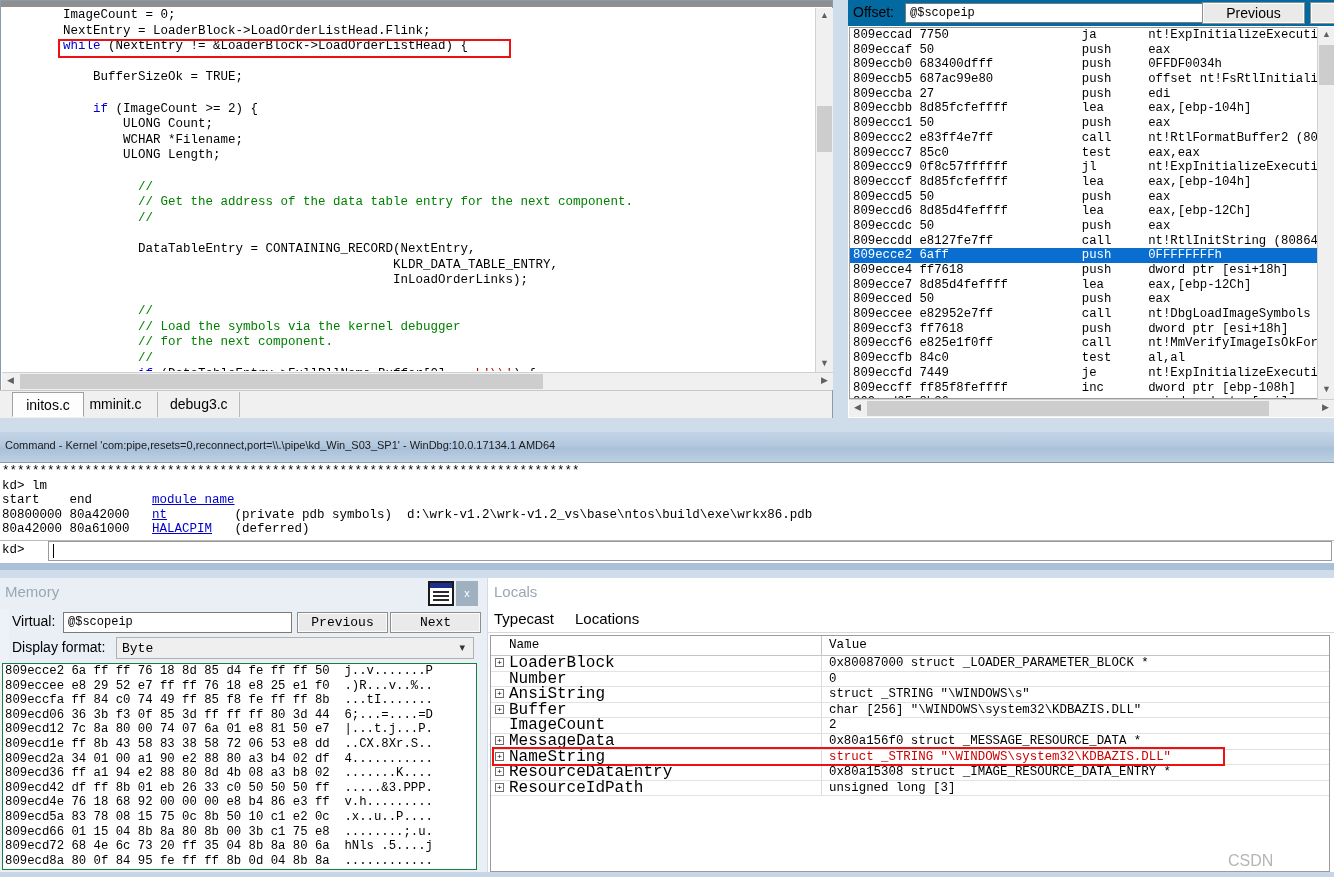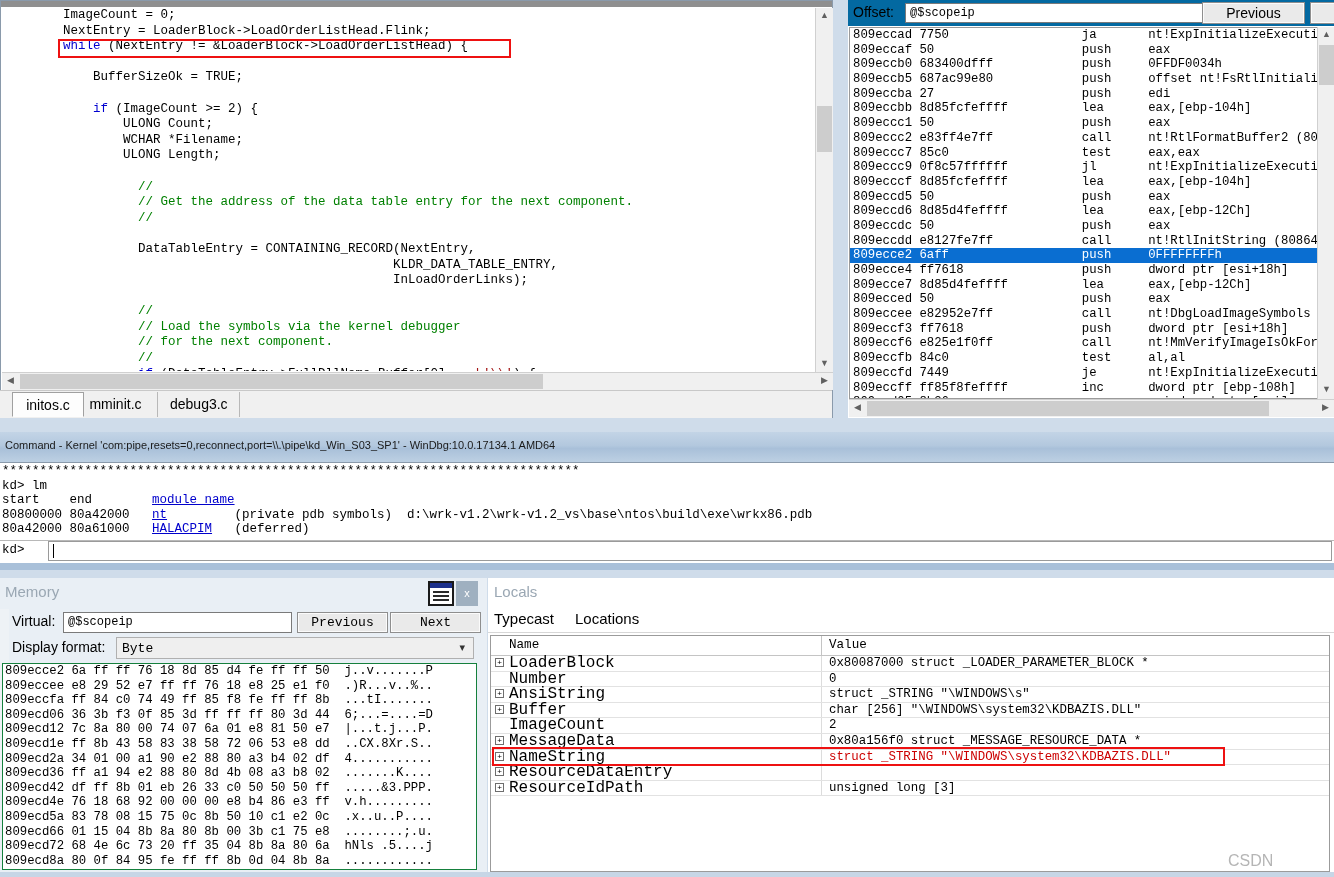--- a/index.html
+++ b/index.html
@@ -305,20 +305,21 @@
           <div class="loc-row hl">
             <div class="exp">+</div>
             <div class="colline"></div>
             <div class="nm">NameString</div>
             <div class="vl">struct _STRING "\WINDOWS\system32\KDBAZIS.DLL"</div>
           </div>
           <div class="loc-row">
             <div class="exp">+</div>
             <div class="colline"></div>
             <div class="nm">ResourceDataEntry</div>
+            <div class="vl">0x80a15308 struct _IMAGE_RESOURCE_DATA_ENTRY *</div>
           </div>
           <div class="loc-row">
             <div class="exp">+</div>
             <div class="colline"></div>
             <div class="nm">ResourceIdPath</div>
             <div class="vl">unsigned long [3]</div>
           </div>
         </div>
     </div>
     <div id="locals-highlight-box"></div>

